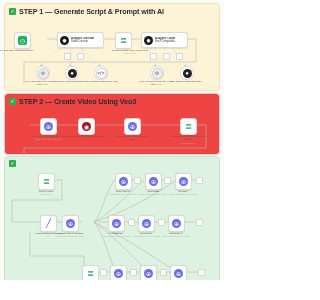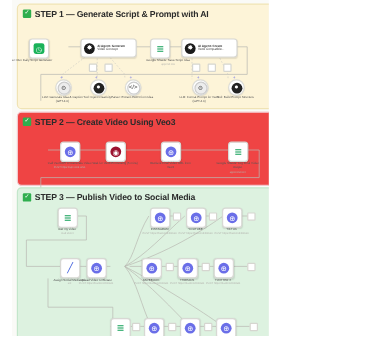--- a/index.html
+++ b/index.html
@@ -1,17 +1,17 @@
 <!DOCTYPE html>
 <html><head>
 <meta charset="utf-8">
 <style>
   html,body{margin:0;padding:0;background:#ffffff;}
   body{width:224px;height:300px;overflow:hidden;font-family:"Liberation Sans",sans-serif;}
-  .canvas{position:relative;width:224px;height:280px;background:#fafaf7;overflow:hidden;margin-left:10px;}
+  .canvas{position:relative;width:224px;height:280px;background:#fafaf7;overflow:hidden;}
 
   .step{position:absolute;left:4px;right:4px;border-radius:4px;overflow:hidden;}
   .step1{top:3px;height:86px;background:#fdf4d8;border:1px solid #f0e3b4;}
   .step2{top:93px;height:60px;background:#ef4444;border:1px solid #f3c8ce;}
   .step3{top:156px;height:141px;background:#ddf2e0;border:1px solid #c3e6cb;}
 
   .hdr{display:flex;align-items:center;gap:3px;padding:3px 4px 0 4px;}
   .hdr .chk{width:7px;height:7px;border-radius:1px;background:#2fae4e;color:#fff;font-size:5px;line-height:7px;text-align:center;flex:0 0 auto;}
   .hdr .ttl{font-size:7.2px;font-weight:bold;color:#2b2b2b;white-space:nowrap;letter-spacing:-0.1px;}
 
@@ -193,21 +193,20 @@
     <span class="glyph g-sheet">≣</span>
   </div>
   <div class="lbl" style="left:168px;top:135px;">
     <b>Google Sheets: Log Final Video Output</b>
     <span class="sub">append sheet</span>
   </div>
 
   <div class="step step3">
     <div class="hdr">
       <span class="chk">✓</span>
-      <span class="ttl">STEP 3 — Publish Video to Social Media</span>
     </div>
   </div>
 
   <svg class="wires">
     <g stroke="#b9b9b2" stroke-width="0.6" fill="none">
       <path d="M53 180 L62 180 L62 200 L12 200 L12 222 L40 222"></path>
       <line x1="56" y1="222" x2="62" y2="222"></line>
       <path d="M78 222 L82 222"></path>
       <line x1="98" y1="222" x2="108" y2="222"></line>
       <line x1="124" y1="222" x2="138" y2="222"></line>

